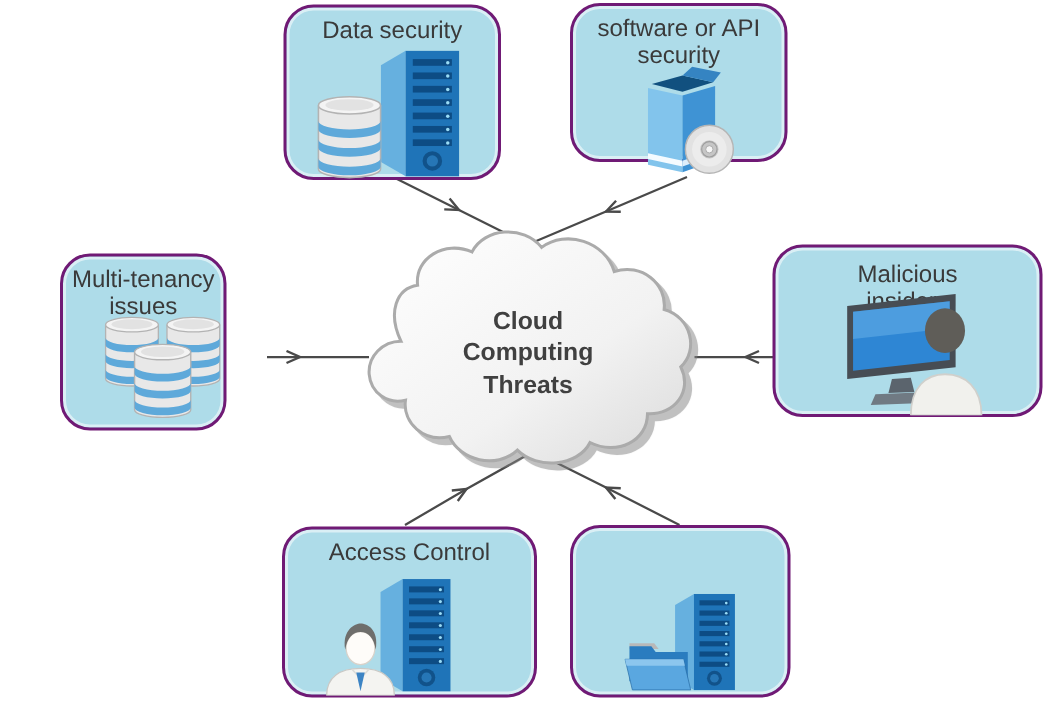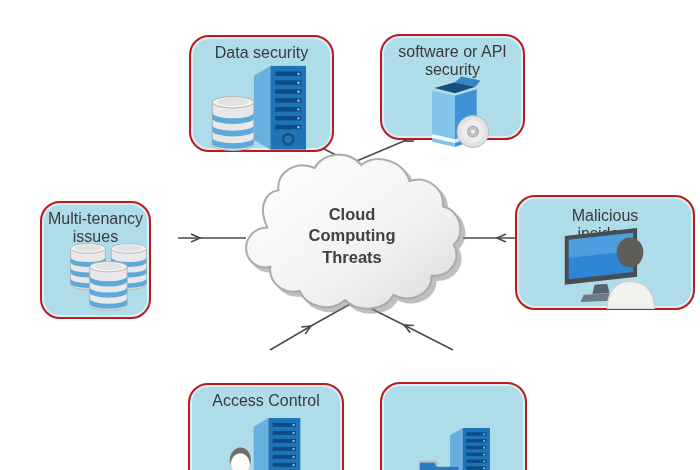--- a/index.html
+++ b/index.html
@@ -13,25 +13,24 @@
   }
   .arrows {
     position: absolute;
     inset: 0;
     z-index: 1;
   }
   .node {
     position: absolute;
     z-index: 3;
     background: #aedce9;
-    border: 2px solid #b91c1c;
+    border: 2px solid #701a75;
     border-radius: 20px;
     box-shadow: inset 0 0 0 2px rgba(255,255,255,0.55);
     box-sizing: border-box;
-    margin-top: 32px;
   }
   .node-label {
     margin: 0 auto;
     padding-top: 7px;
     max-width: 128px;
     text-align: center;
     font-size: 16px;
     line-height: 1.12;
     color: #3a3a3a;
   }
@@ -196,21 +195,21 @@
     </svg>
   </div>
 
   <div class="node" id="node-malicious-insiders" style="left:515px; top:163px; width:180px; height:115px;">
     <div class="node-label">Malicious insiders</div>
     <svg class="node-icon" style="left:32px; top:24px;" width="118" height="88" viewBox="0 0 130 112">
       <use href="#sym-insider" x="0" y="0" width="130" height="112"></use>
     </svg>
   </div>
 
-  <div class="node" id="node-access-control" style="left:188px; top:351px; width:156px; height:114px;">
+  <div class="node" id="node-access-control" style="left:188px; top:351px; width:170px; height:114px;">
     <div class="node-label">Access Control</div>
     <svg class="node-icon" style="left:22px; top:24px;" width="102" height="88" viewBox="0 0 150 132">
       <use href="#sym-server" x="50" y="0" width="92" height="132"></use>
       <use href="#sym-admin" x="2" y="52" width="78" height="78"></use>
     </svg>
   </div>
 
   <div class="node" id="node-virtualization-issues" style="left:380px; top:350px; width:147px; height:115px;">
     <svg class="node-icon" style="left:24px; top:36px;" width="100" height="77" viewBox="0 0 150 132">
       <use href="#sym-server" x="54" y="0" width="90" height="130"></use>

